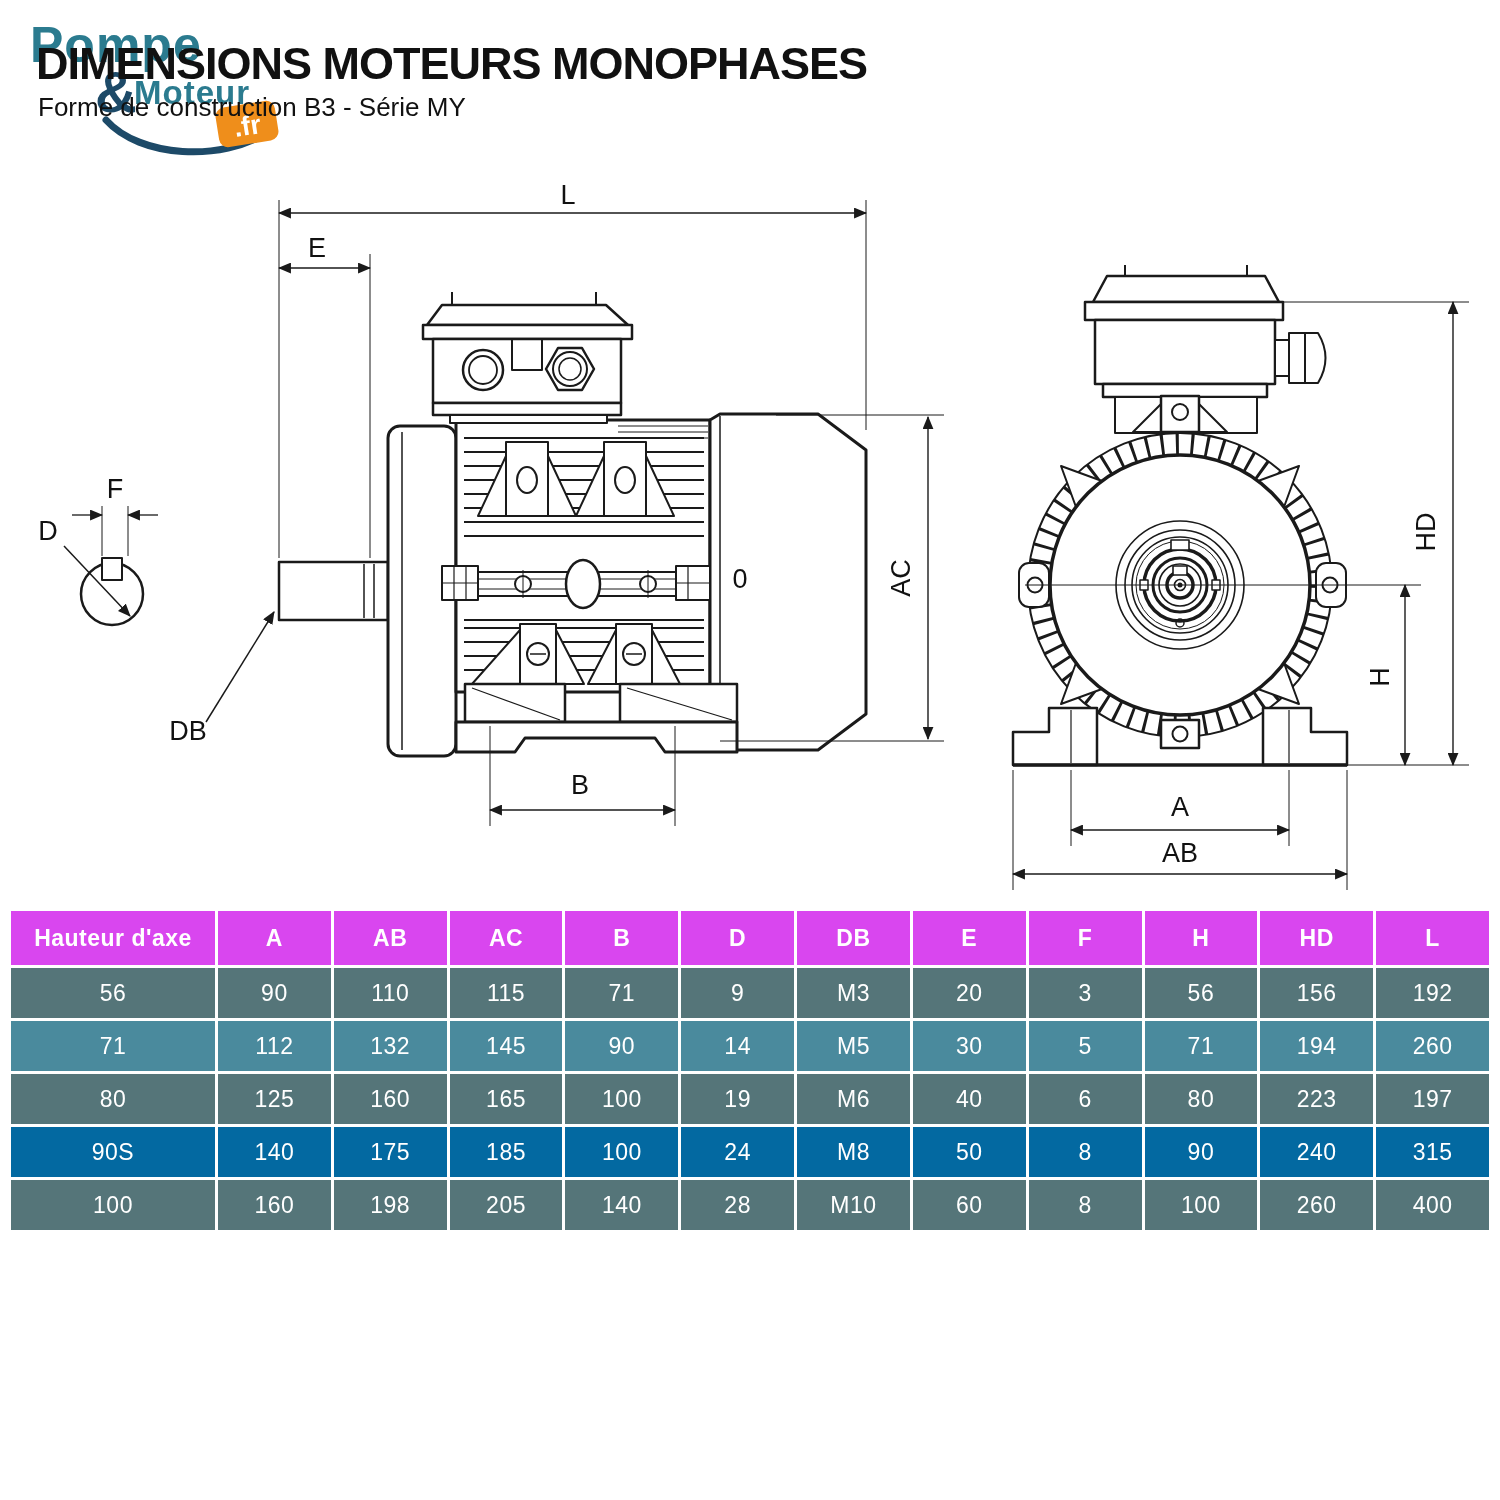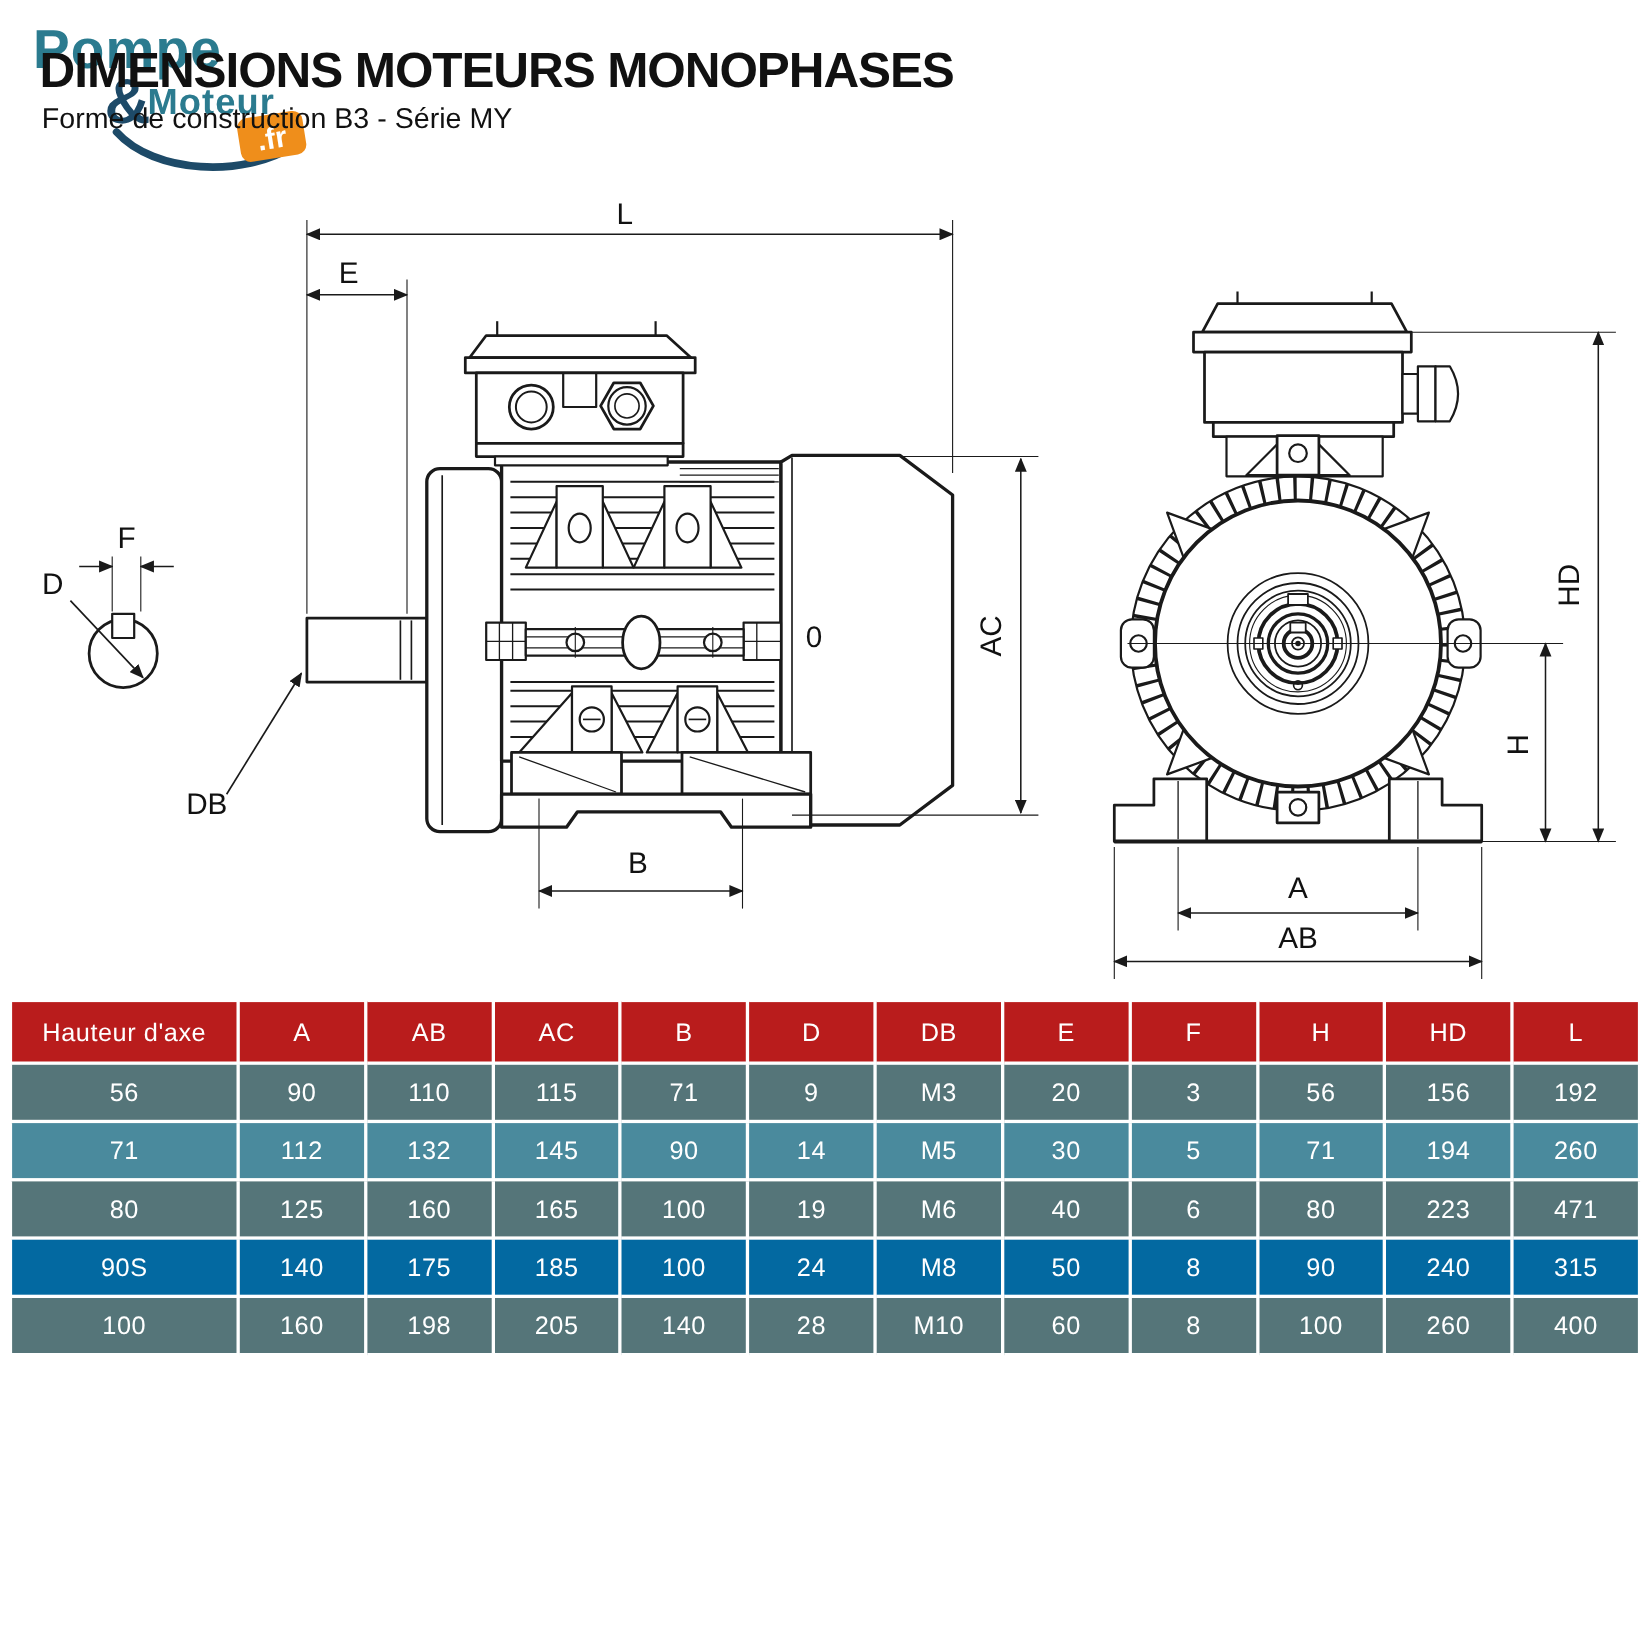--- a/index.html
+++ b/index.html
@@ -9,21 +9,21 @@
          letter-spacing:-1px;white-space:nowrap;}
   .subtitle{position:absolute;left:38px;top:92px;font-size:26px;font-weight:500;white-space:nowrap;}
   .subtitle .b{font-weight:400;}
   svg.lineart{position:absolute;}
   svg.lineart text{font-family:"Liberation Sans",sans-serif;font-size:27px;fill:#111;}
   svg.logo text{font-family:"Liberation Sans",sans-serif;}
   .dim-table{position:absolute;left:8px;top:908px;width:1484px;border-collapse:collapse;
              table-layout:fixed;}
   .dim-table th,.dim-table td{border:3px solid #ffffff;text-align:center;color:#fff;
              font-size:23px;padding:0;height:50px;letter-spacing:0.5px;font-weight:400;}
-  .dim-table thead th{background:#b91c1c;font-weight:400;height:54px;}
+  .dim-table thead th{background:#d946ef;font-weight:700;height:54px;}
   .dim-table tbody tr:nth-child(odd) td{background:#557579;}
   .dim-table tbody tr:nth-child(even) td{background:#4a8a9d;}
   .dim-table tbody tr.highlight td{background:#0369a1;}
 </style>
 </head>
 <body>
 
 <div class="page">
 
   <div class="title">DIMENSIONS MOTEURS MONOPHASES</div>
@@ -314,21 +314,21 @@
           <td>125</td>
           <td>160</td>
           <td>165</td>
           <td>100</td>
           <td>19</td>
           <td>M6</td>
           <td>40</td>
           <td>6</td>
           <td>80</td>
           <td>223</td>
-          <td>471</td>
+          <td>197</td>
         </tr>
         <tr class="highlight">
           <td>90S</td>
           <td>140</td>
           <td>175</td>
           <td>185</td>
           <td>100</td>
           <td>24</td>
           <td>M8</td>
           <td>50</td>

